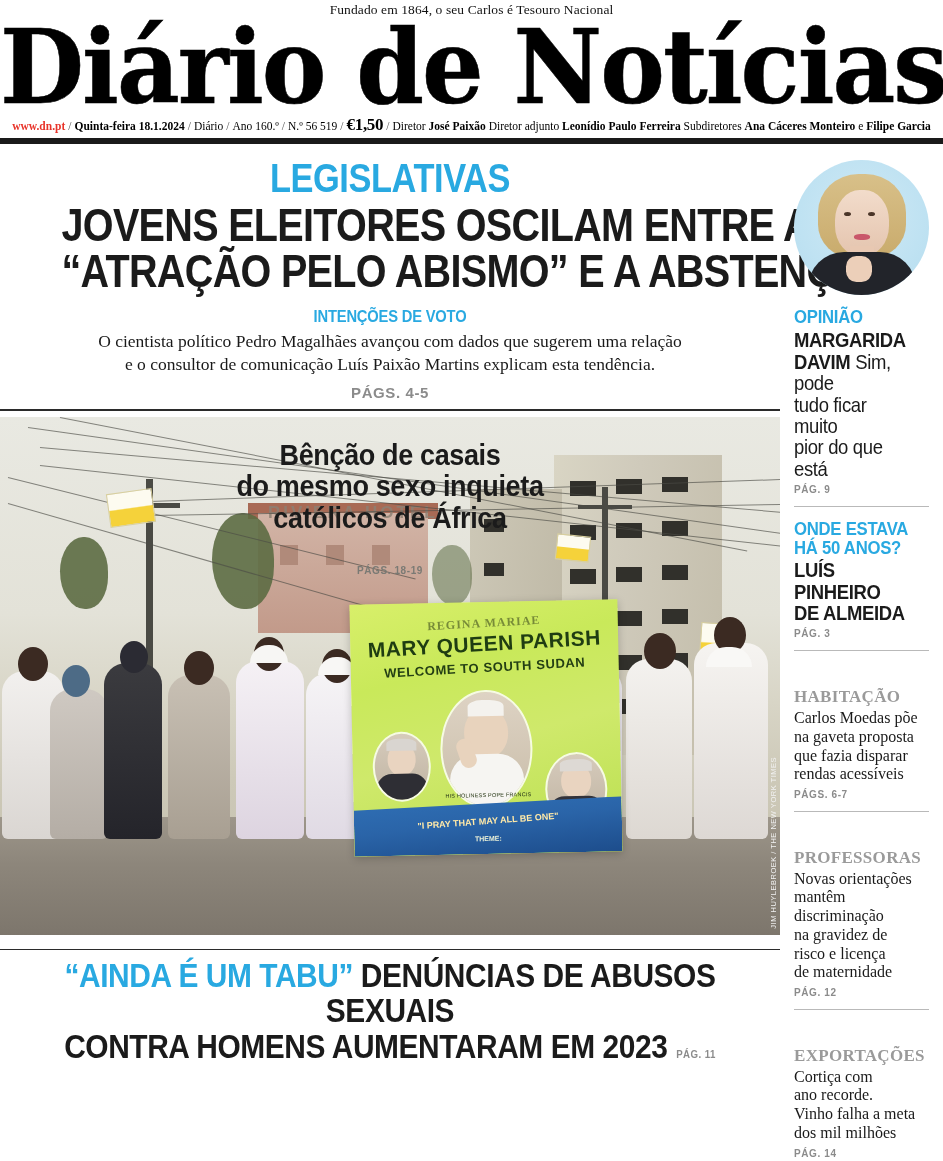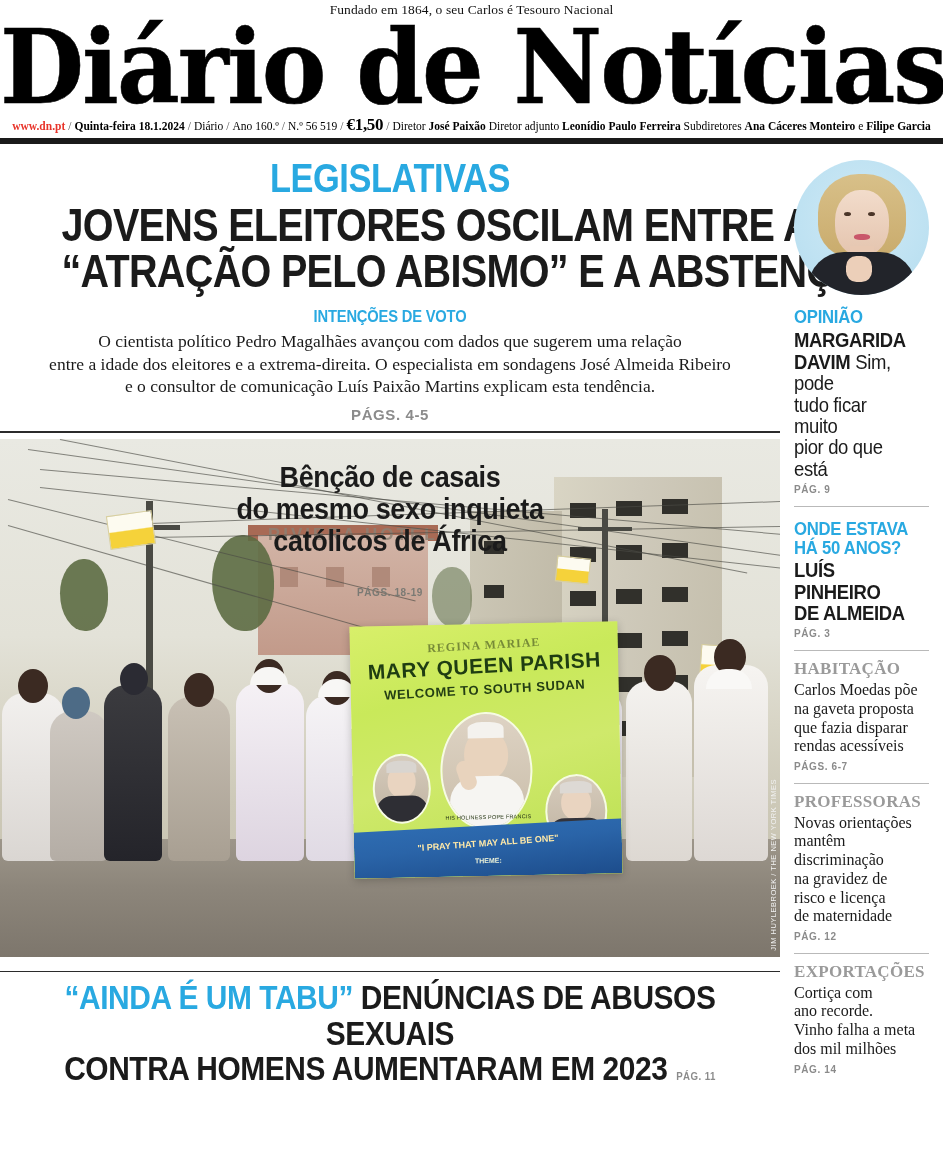--- a/index.html
+++ b/index.html
@@ -199,21 +199,21 @@
     color:#8b8b8b;letter-spacing:.6px;padding-top:5px;
   }
   .side-sub{
     color:#29a9e1;font-family:"Liberation Sans",sans-serif;font-weight:700;
     font-size:11px;line-height:1.12;letter-spacing:.2px;padding-top:5px;
   }
   .side-sub i{font-style:italic;}
   .side-hr{height:1px;background:#b9b9b9;margin:11px 0 0;}
   .side-cat{
     font-family:"Liberation Serif",serif;font-weight:700;font-size:17px;
-    color:#9a9a9a;letter-spacing:.3px;padding-top:9px;line-height:1.1;
+    color:#9a9a9a;letter-spacing:.3px;padding-top:9px;line-height:1.1;margin-top:28px;
   }
   .side-body{
     font-family:"Liberation Serif",serif;font-size:16px;line-height:1.17;
     color:#1a1a1a;padding-top:2px;
   }
   .side-serif-name{
     font-family:"Liberation Sans",sans-serif;font-weight:700;font-size:21px;
     line-height:1.02;color:#1b1b1b;letter-spacing:-.4px;padding-top:2px;
     transform:scaleX(.88);transform-origin:left;
   }
@@ -262,21 +262,20 @@
 
       <div class="lead-head">
         <div>JOVENS ELEITORES OSCILAM ENTRE A</div>
         <div>“ATRAÇÃO PELO ABISMO” E A ABSTENÇÃO</div>
       </div>
 
       <div class="sub-kicker">INTENÇÕES DE VOTO</div>
 
       <div class="lead-text">
         <div>O cientista político Pedro Magalhães avançou com dados que sugerem uma relação</div>
-        <div>entre a idade dos eleitores e a extrema-direita. O especialista em sondagens José Almeida Ribeiro</div>
         <div>e o consultor de comunicação Luís Paixão Martins explicam esta tendência.</div>
       </div>
 
       <div class="pagref">PÁGS.  4-5</div>
 
       <div class="hr-main"></div>
 
       <div class="photo-wrap">
         <div class="sky"></div>
 

